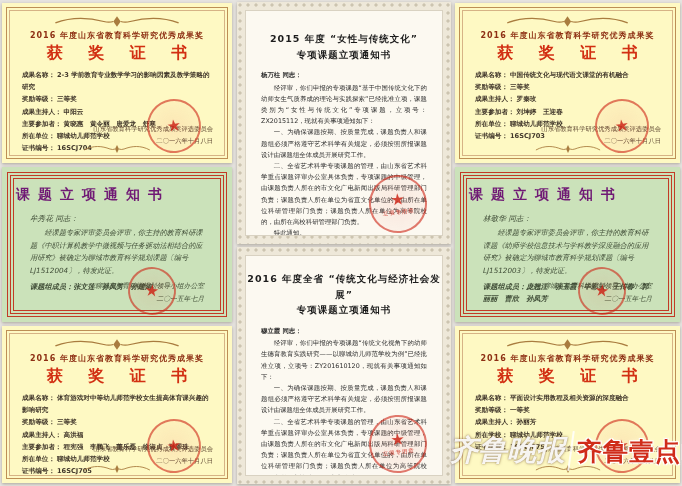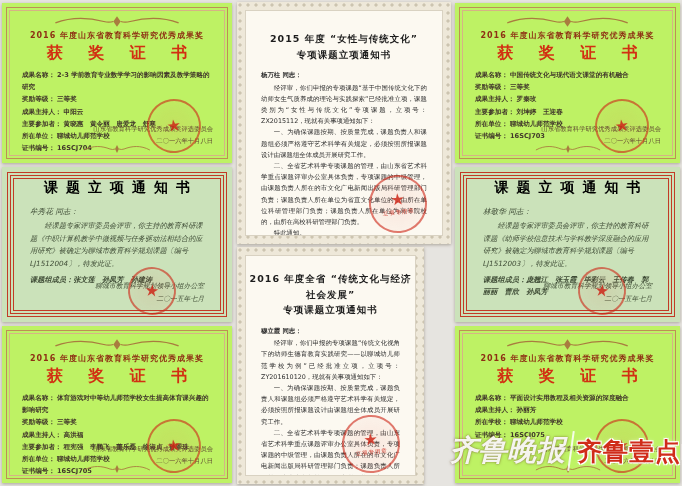--- a/index.html
+++ b/index.html
@@ -4,47 +4,47 @@
 <style>
   html,body{margin:0;padding:0;}
   body{background:#c9c7c4;font-family:"DejaVu Sans",sans-serif;}
   #canvas{position:relative;width:682px;height:486px;background:#e6e4e0;overflow:hidden;}
 
   .panel{position:absolute;overflow:hidden;box-shadow:0 1px 3px rgba(60,50,30,.35);}
   .pos-tl{left:2px;top:3px;width:230px;height:160px;}
   .pos-ml{left:2px;top:167px;width:230px;height:155px;}
   .pos-bl{left:2px;top:326px;width:230px;height:157px;}
   .pos-mt{left:237px;top:2px;width:214px;height:242px;}
-  .pos-mb{left:237px;top:247px;width:187px;height:237px;}
+  .pos-mb{left:237px;top:247px;width:214px;height:237px;}
   .pos-tr{left:455px;top:3px;width:225px;height:160px;}
   .pos-mr{left:455px;top:167px;width:225px;height:155px;}
   .pos-br{left:455px;top:326px;width:225px;height:157px;}
 
   
-  .award{background:#bef264;}
+  .award{background:#fef9c3;}
   .award-frame{position:absolute;inset:4px;border:1px solid #bd8f55;}
   .award-frame::before{content:"";position:absolute;inset:2px;border:1px solid #d6b385;pointer-events:none;}
   .flourish{display:block;margin:0 auto;color:#a97c3f;}
   .fl-top{width:60%;height:13px;margin-top:7px;}
   .fl-bottom{position:absolute;bottom:4px;left:50%;transform:translateX(-50%);width:32%;height:10px;}
   .award-header{margin-top:2px;font-size:8px;font-weight:bold;color:#8e3014;letter-spacing:1px;text-align:center;}
   .award-title{margin-top:2px;font-size:16px;font-weight:bold;color:#d22f12;letter-spacing:10px;text-indent:10px;text-align:center;font-family:"DejaVu Serif",serif;}
   .award-fields{margin:5px 15px 0;font-size:6.6px;color:#40362a;line-height:1.85;text-align:left;font-weight:bold;}
   .fld .lbl{margin-right:2px;}
   .award-foot{position:absolute;right:14px;bottom:10px;font-size:6.3px;color:#5c4530;text-align:right;line-height:2;}
 
   .seal{position:absolute;border-radius:50%;border:2px solid rgba(205,38,24,.6);display:flex;flex-direction:column;align-items:center;justify-content:center;color:rgba(205,38,24,.85);background:radial-gradient(circle,rgba(230,80,60,.10),rgba(230,80,60,.02));}
   .seal .star{font-size:16px;line-height:1;}
   .seal-award{width:50px;height:50px;right:26px;bottom:5px;transform:rotate(-8deg);}
 
   
   .green{background:#cbe2ba;}
   .green-frame{position:absolute;inset:5px;border:1px solid #c23a26;}
   .green-frame::before{content:"";position:absolute;inset:2px;border:4px double #c23a26;pointer-events:none;}
-  .green-title{margin-top:6px;text-align:center;font-size:14px;font-weight:bold;color:#000000;letter-spacing:8px;text-indent:8px;font-family:"DejaVu Serif",serif;}
+  .green-title{margin-top:13px;text-align:left;font-size:14px;font-weight:bold;color:#701a75;letter-spacing:8px;text-indent:8px;font-family:"DejaVu Serif",serif;}
   .green-body{margin:8px 22px 0;font-size:7.2px;color:#3f4c36;line-height:1.75;font-style:italic;text-align:left;}
   .g-salut{font-size:7.6px;margin-bottom:2px;}
   .g-para{text-indent:2em;}
   .g-members{margin-top:3px;font-weight:bold;}
   .green-foot{position:absolute;right:22px;bottom:9px;font-size:6.8px;color:#44523a;text-align:right;line-height:2;font-style:italic;}
   .seal-green{width:44px;height:44px;left:55%;bottom:1px;transform:rotate(6deg);}
 
   
   .notice{background:#eee8d9;background-image:radial-gradient(circle at 3px 3px,#ccc4b0 1.3px,rgba(0,0,0,0) 1.9px);background-size:8px 8px;}
   .notice-paper{position:absolute;inset:8px;background:#fcf9f1;border:1px solid #d9d2c2;overflow:hidden;}
@@ -245,20 +245,21 @@
     <div class="award-frame">
       <svg class="flourish fl-top" viewBox="0 0 180 20" preserveAspectRatio="none">
           <path d="M6 12 C30 2 52 4 72 10 Q79 12 85 10" fill="none" stroke="currentColor" stroke-width="2"></path>
           <path d="M174 12 C150 2 128 4 108 10 Q101 12 95 10" fill="none" stroke="currentColor" stroke-width="2"></path>
           <path d="M90 2 l5 8 -5 8 -5 -8 z" fill="currentColor"></path>
         </svg>
       <div class="award-header">2016 年度山东省教育科学研究优秀成果奖</div>
       <div class="award-title">获 奖 证 书</div>
       <div class="award-fields">
         <div class="fld"><span class="lbl">成果名称：</span><span>平面设计实用教程及相关资源的深度融合</span></div>
+        <div class="fld"><span class="lbl">奖励等级：</span><span>一等奖</span></div>
         <div class="fld"><span class="lbl">成果主持人：</span><span>孙丽芳</span></div>
         <div class="fld"><span class="lbl">所在学校：</span><span>聊城幼儿师范学校</span></div>
         <div class="fld"><span class="lbl">证书编号：</span><span>16SCJ075</span></div>
       </div>
       <div class="award-foot">
         <div>山东省教育科学研究优秀成果奖评选委员会</div>
         <div>二〇一六年十月八日</div>
       </div>
       <div class="seal seal-award">
           <span class="star">★</span>

